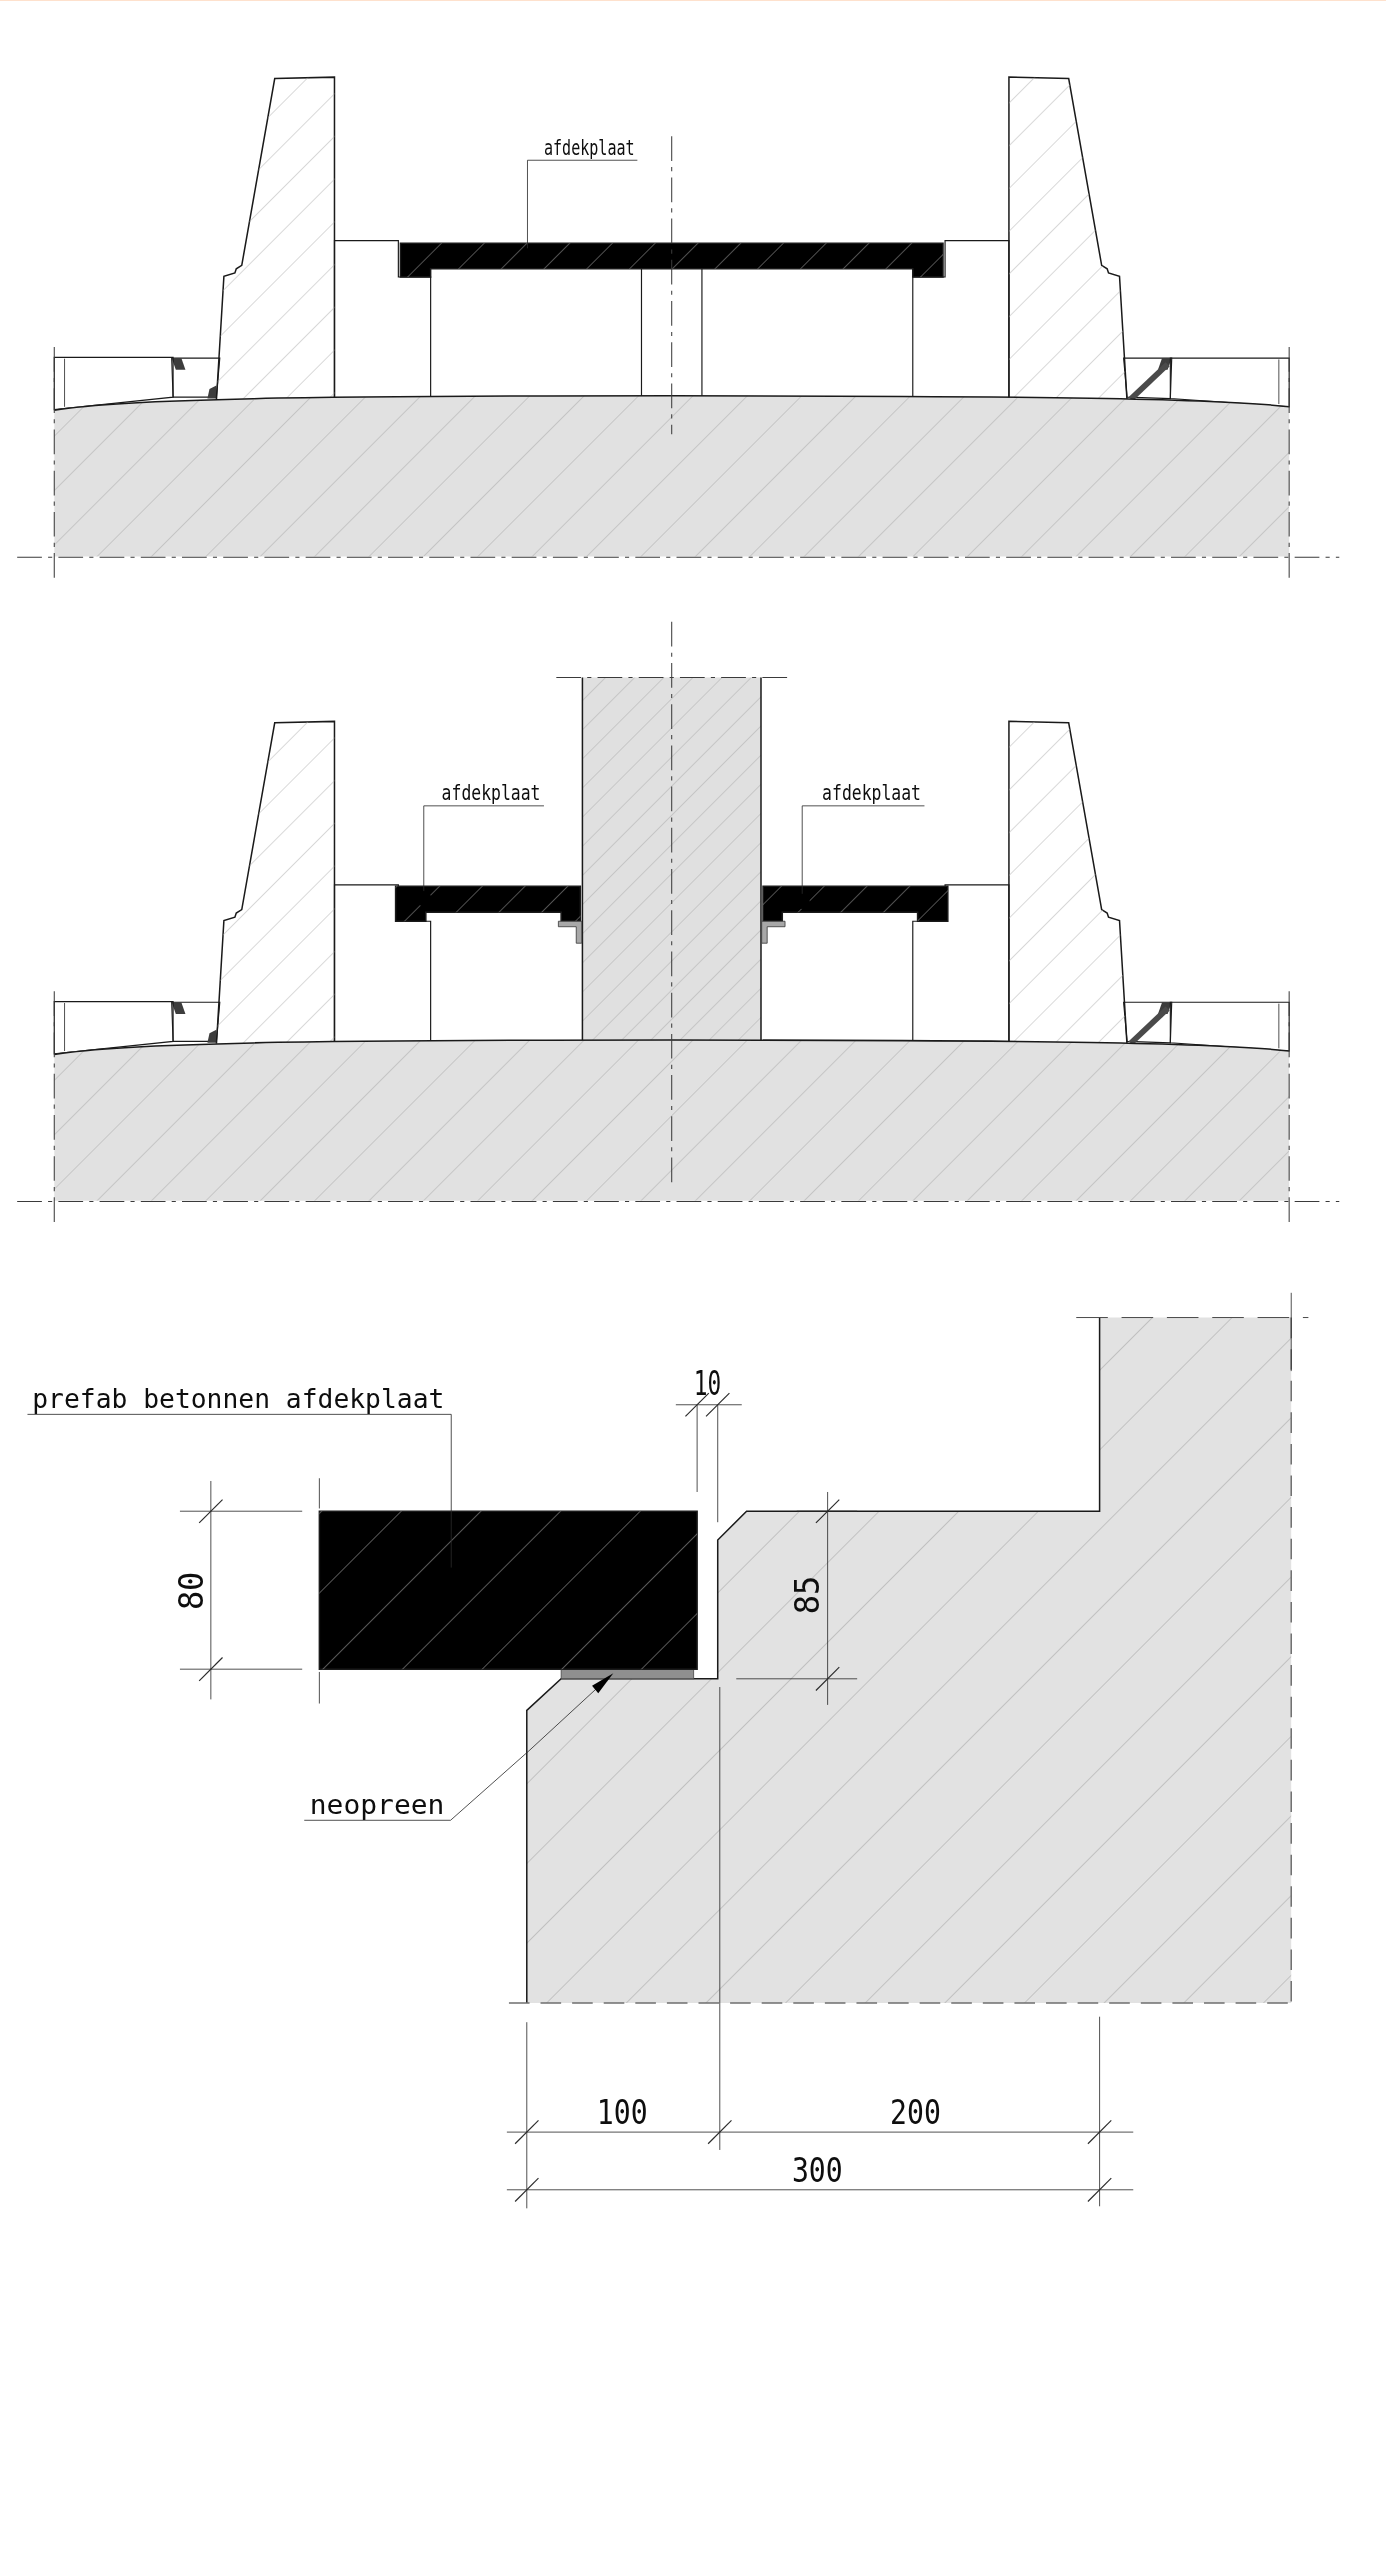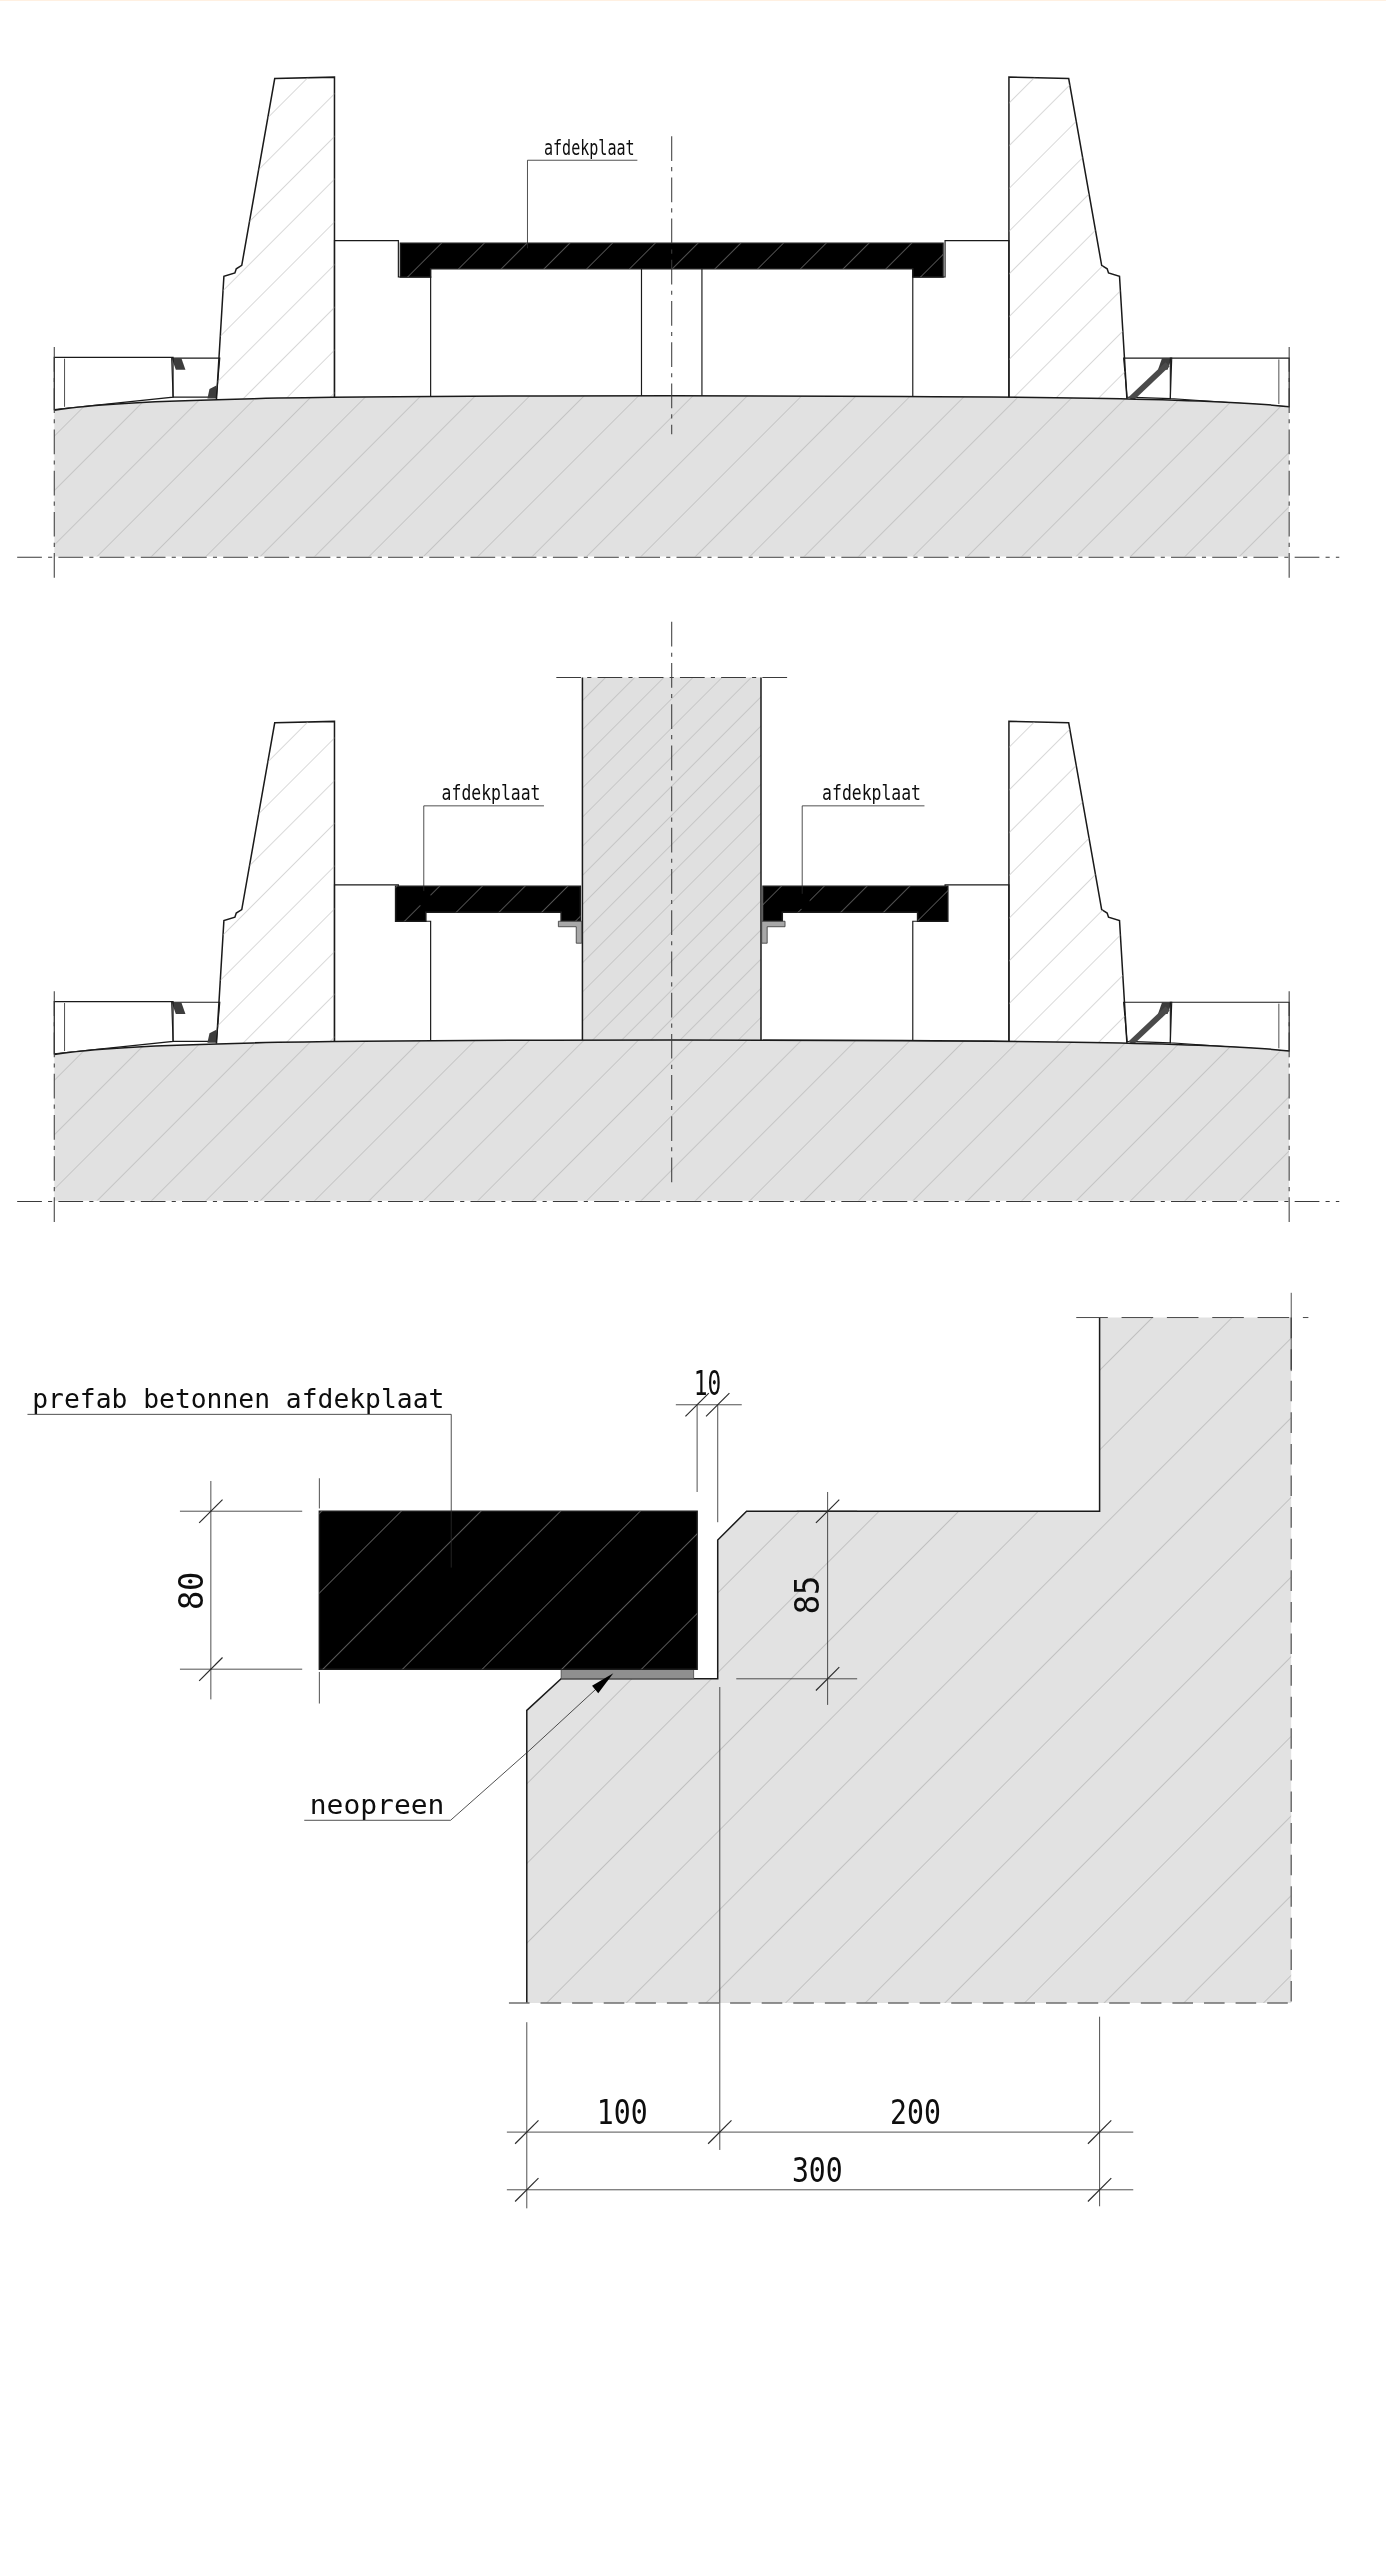--- a/index.html
+++ b/index.html
@@ -1,16 +1,16 @@
 <!DOCTYPE html>
 <html style="font-size:11px"><head>
 <meta charset="utf-8">
 <style>
   html,body{margin:0;padding:0;background:#ffffff;}
-  .stage{width:1386px;height:2256px;position:relative;background:#fdba74;}
+  .stage{width:1386px;height:2256px;position:relative;background:#f97316;}
   svg{display:block}
   .outline{stroke:#1a1a1a;stroke-width:2.2;fill:none;stroke-linejoin:miter;}
   .outline2{stroke:#1a1a1a;stroke-width:1.7;fill:none;}
   .thin{stroke:#2b2b2b;stroke-width:1.2;fill:none;}
   .tick{stroke:#2b2b2b;stroke-width:1.7;}
   .dashdot{stroke:#3a3a3a;stroke-width:1.5;fill:none;stroke-dasharray:36 9 6 9;}
   .cutdash{stroke:#6f6f6f;stroke-width:2.2;fill:none;stroke-dasharray:30 16;}
   .topdash{stroke:#444;stroke-width:1.4;fill:none;stroke-dasharray:46 20;}
   .lbl{font-family:"DejaVu Sans Mono","Liberation Mono",monospace;fill:#0e0e0e;}
   .t32{font-size:32px;}

